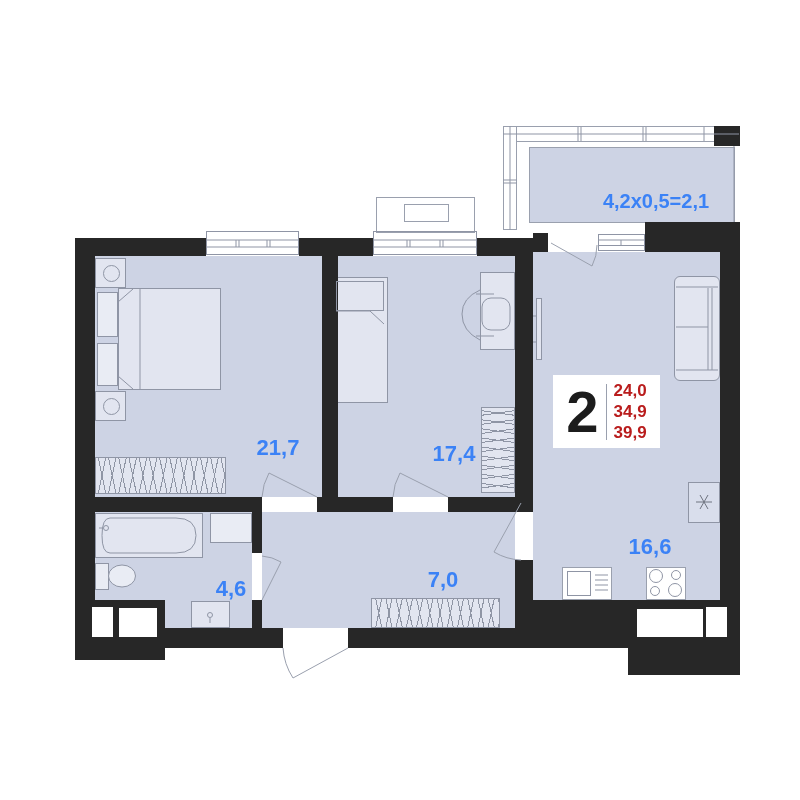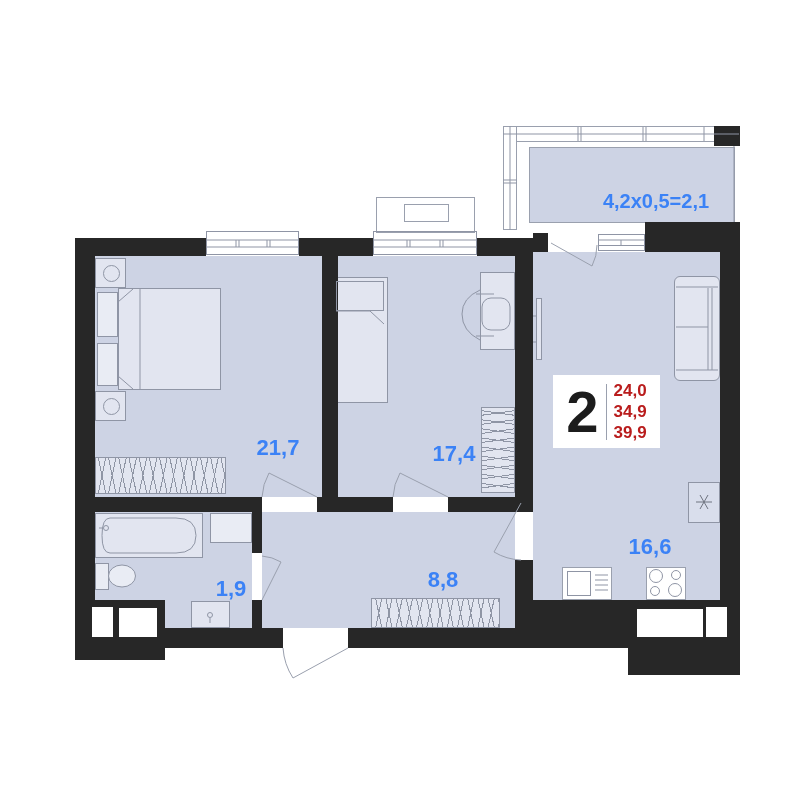--- a/index.html
+++ b/index.html
@@ -186,22 +186,22 @@
       <g>
         <circle cx="210" cy="615" r="2.5"></circle>
         <path d="M210,618 V623"></path>
       </g>
     </g>
   </svg>
 
   <div class="arealabel" style="left:278px;top:448px;">21,7</div>
   <div class="arealabel" style="left:454px;top:454px;">17,4</div>
   <div class="arealabel" style="left:650px;top:547px;">16,6</div>
-  <div class="arealabel" style="left:443px;top:580px;">8,8</div>
-  <div class="arealabel" style="left:231px;top:589px;">1,9</div>
+  <div class="arealabel" style="left:443px;top:580px;">7,0</div>
+  <div class="arealabel" style="left:231px;top:589px;">4,6</div>
   <div class="arealabel balconylabel" style="left:656px;top:201px;">4,2x0,5=2,1</div>
 
   <div class="card">
     <div class="num">2</div>
     <div class="divider"></div>
     <div class="areas">
       <span>24,0</span>
       <span>34,9</span>
       <span>39,9</span>
     </div>

